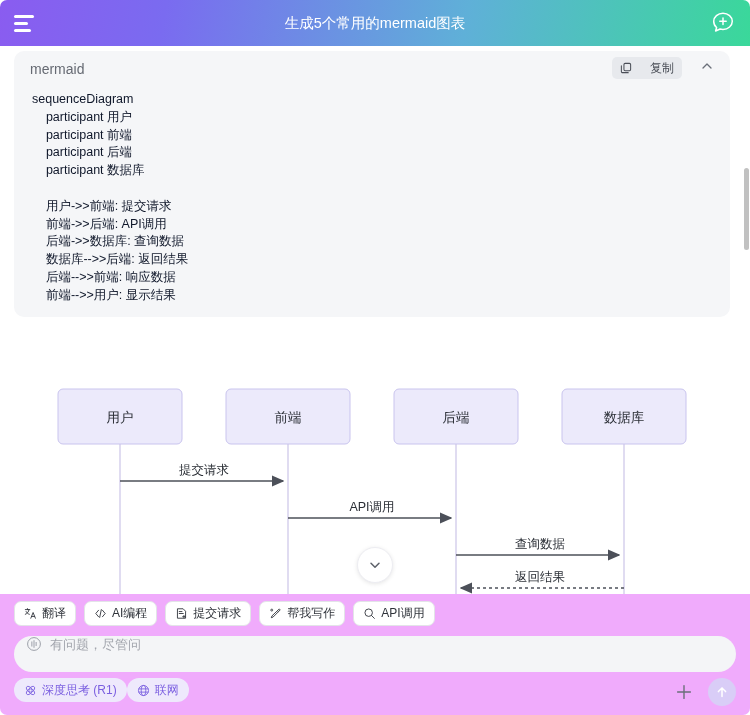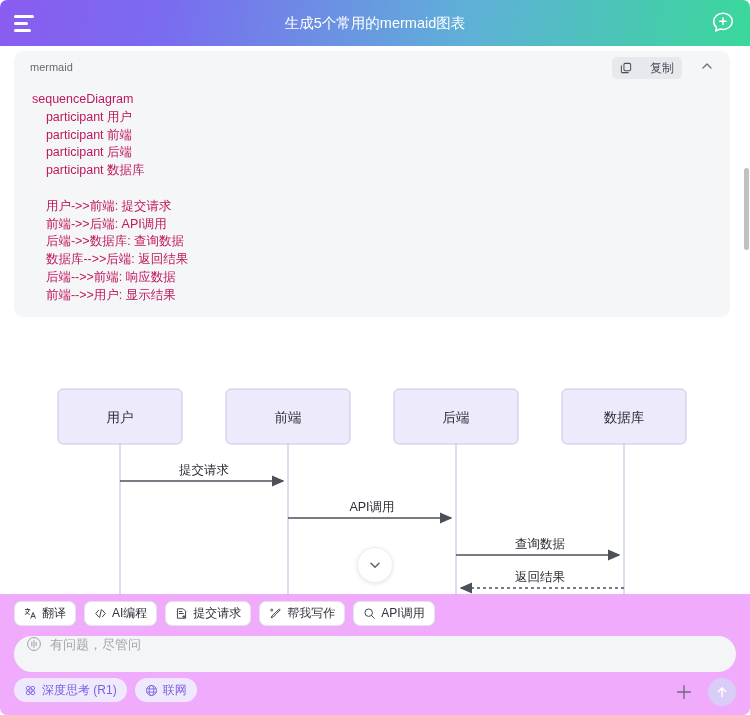--- a/index.html
+++ b/index.html
@@ -38,32 +38,32 @@
   .scrollbar-track { position: absolute; top: 0; right: 0; width: 6px; height: 548px; }
   .scrollbar-thumb { position: absolute; top: 122px; right: 1px; width: 5px; height: 82px;
     background: #c1c1c1; border-radius: 3px; cursor: pointer; }
 
   
   .code-card {
     position: absolute; top: 5px; left: 14px; width: 716px; height: 266px;
     background: #f5f6f8; border-radius: 10px;
   }
   .code-head { position: relative; height: 34px; }
-  .code-lang { position: absolute; left: 16px; top: 10px; font-size: 11px; color: #666a73; }
+  .code-lang { position: absolute; left: 16px; top: 10px; font-size: 14px; color: #666a73; }
   .copy-btn {
     position: absolute; right: 48px; top: 6px; height: 22px;
     background: #e7e9ed; border-radius: 5px; padding: 0 8px;
     display: flex; align-items: center; gap: 18px; cursor: pointer;
   }
   .copy-btn span { font-size: 12px; color: #4a4e57; }
   .collapse-btn { position: absolute; right: 16px; top: 8px; cursor: pointer; }
   .code-body {
     position: absolute; top: 34px; left: 0; right: 0; padding: 6px 18px 10px 18px;
     font-family: "Liberation Sans", "DejaVu Sans", sans-serif;
-    font-size: 12.5px; line-height: 17.8px; color: #be185d; white-space: pre;
+    font-size: 12.5px; line-height: 17.8px; color: #0f172a; white-space: pre;
   }
 
   
   .diagram { position: absolute; top: 286px; left: 0; width: 750px; height: 262px; }
   .diagram svg { display: block; }
   .scroll-down-btn {
     position: absolute; left: 357px; top: 547px; width: 36px; height: 36px;
     border-radius: 50%; background: #ffffff; border: 1px solid #ededf2;
     box-shadow: 0 1px 4px rgba(0,0,0,0.10);
     display: flex; align-items: center; justify-content: center; cursor: pointer; z-index: 5;
@@ -78,21 +78,21 @@
   }
   .chip span { font-size: 12px; color: #2f333a; white-space: nowrap; }
 
   .composer {
     position: absolute; top: 42px; left: 14px; width: 722px; height: 36px;
     background: #f4f5f7; border-radius: 18px; display: flex; padding: 0 12px; gap: 8px;
   }
   .composer-ph { font-size: 13px; color: #a2a5ad; }
 
   .bottom-row { position: absolute; top: 84px; left: 14px; width: 722px; height: 30px; }
-  .pills { display: flex; gap: 8px; align-items: center; }
+  .pills { display: flex; gap: 0; align-items: center; }
   .pill {
     height: 24px; border-radius: 12px; background: #eee9fc;
     display: flex; align-items: center; gap: 5px; padding: 0 10px; cursor: pointer;
   }
   .pill span { font-size: 12px; color: #7b5fe0; white-space: nowrap; }
   .right-actions { position: absolute; right: 0; top: 0; display: flex; align-items: center; gap: 14px; }
   .plus-btn { width: 20px; height: 20px; cursor: pointer; }
   .send-btn { width: 28px; height: 28px; border-radius: 50%; background: #d9cdf7;
     display: flex; align-items: center; justify-content: center; cursor: pointer; }
 </style>

